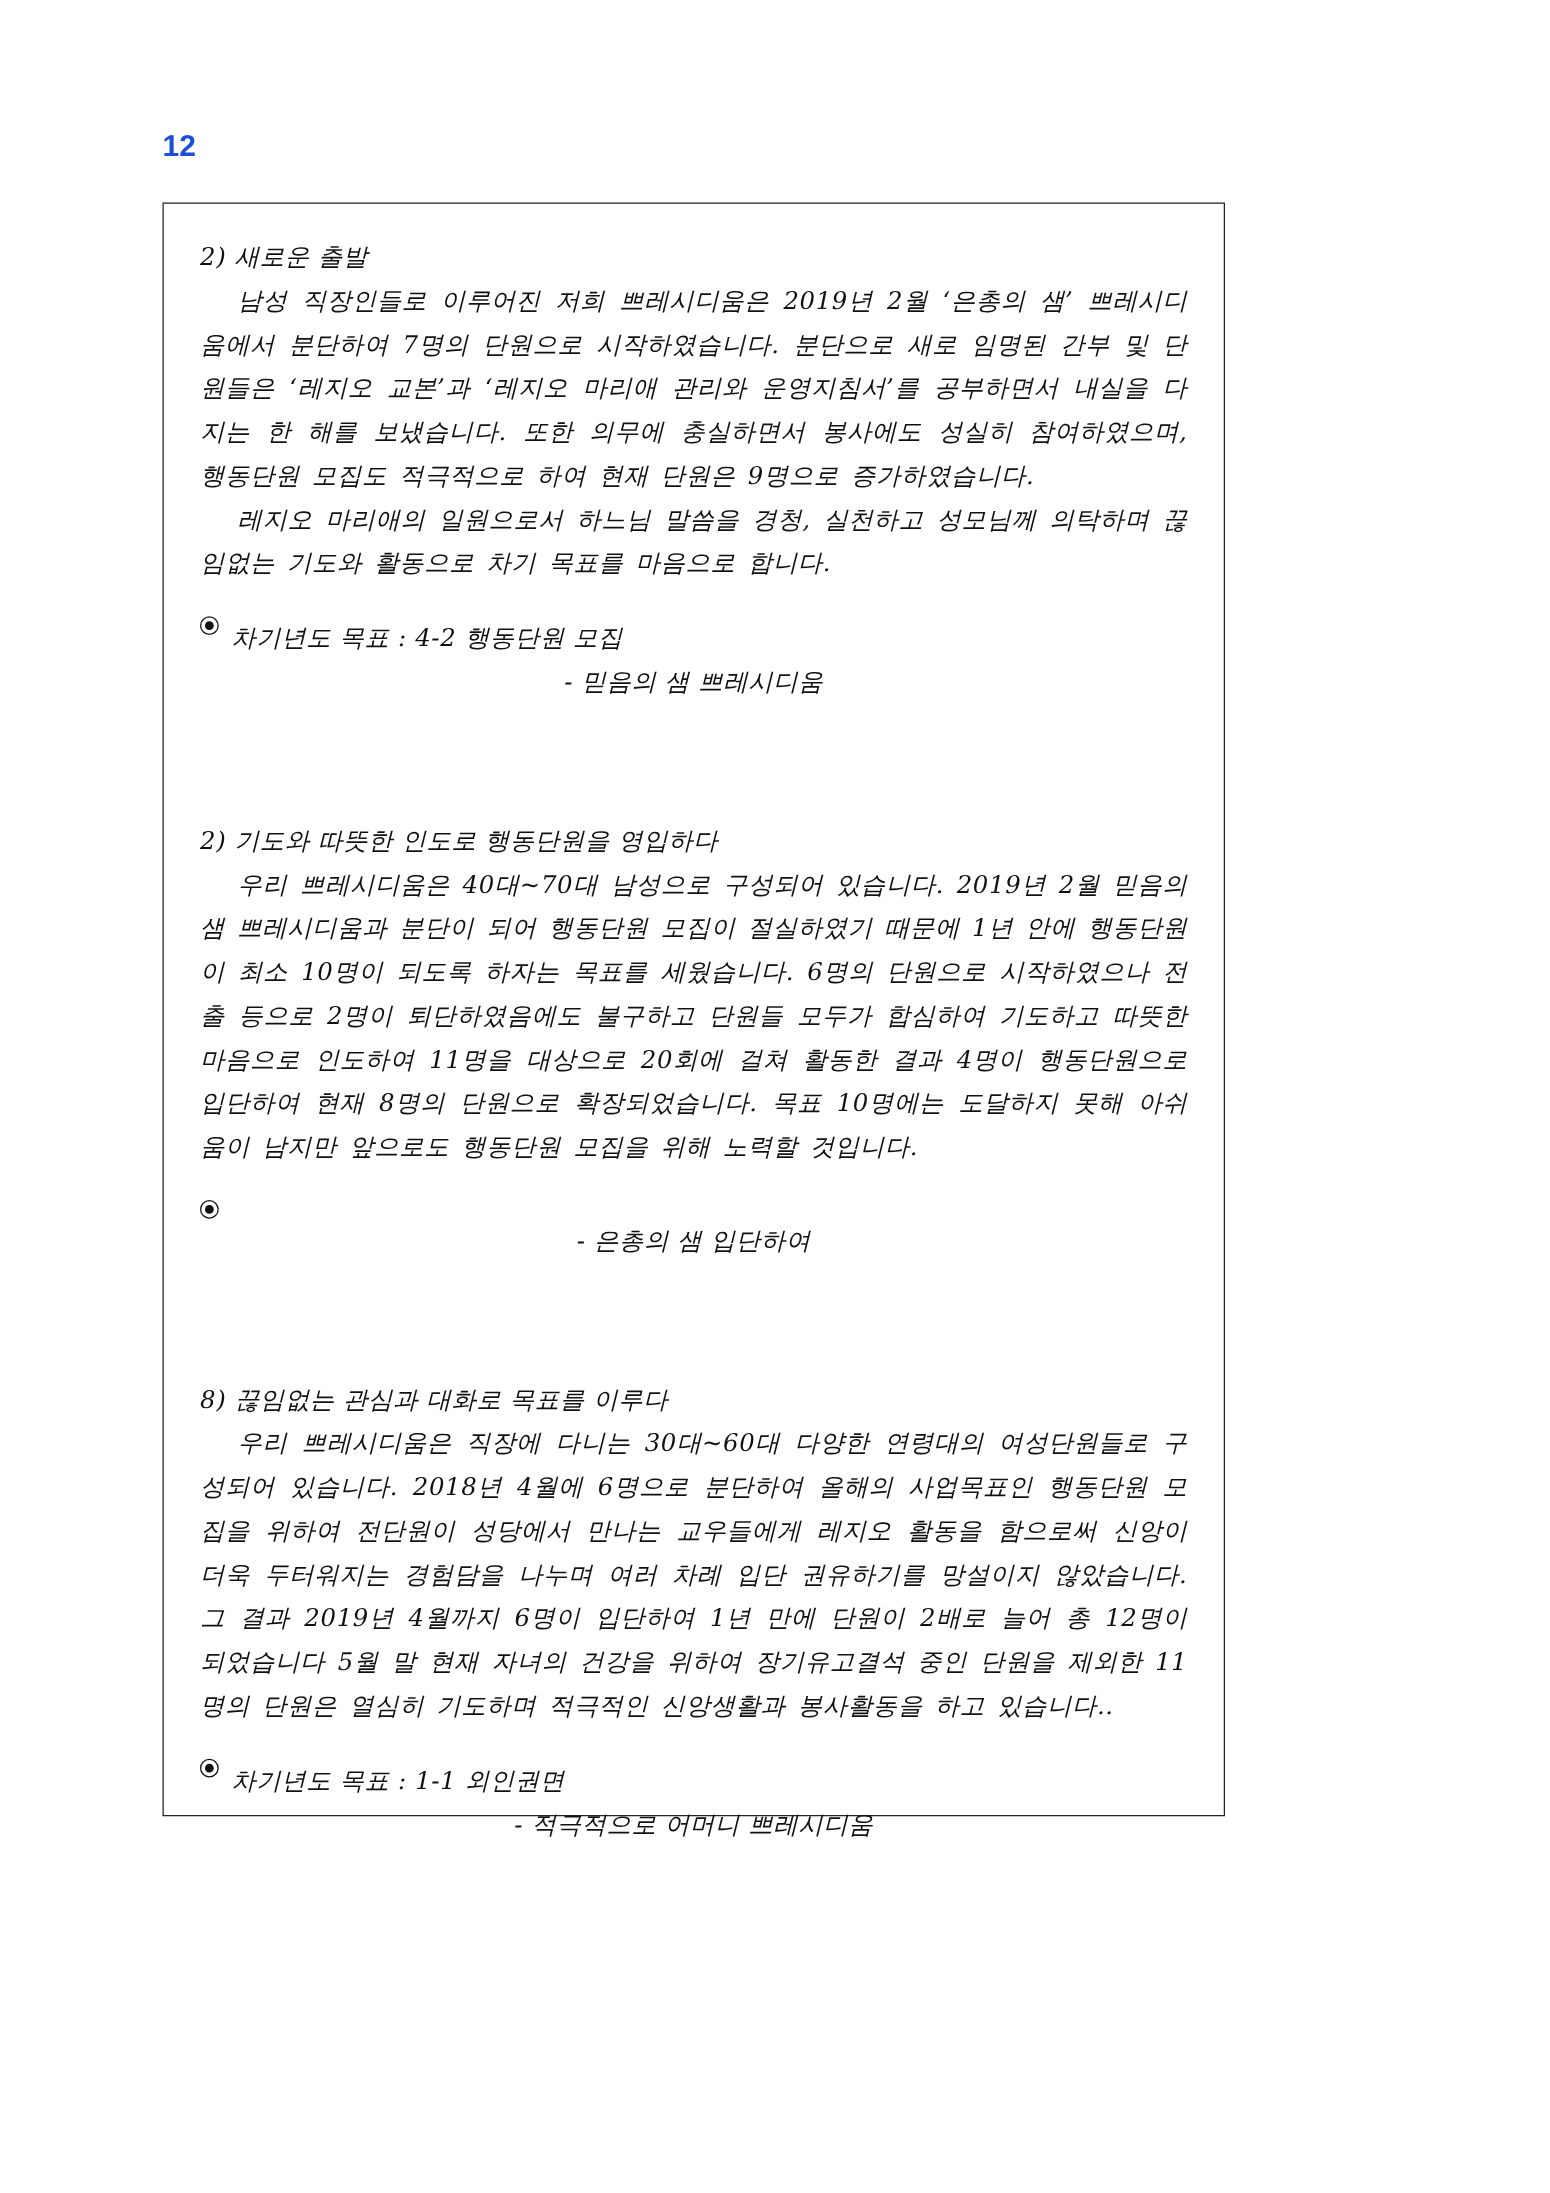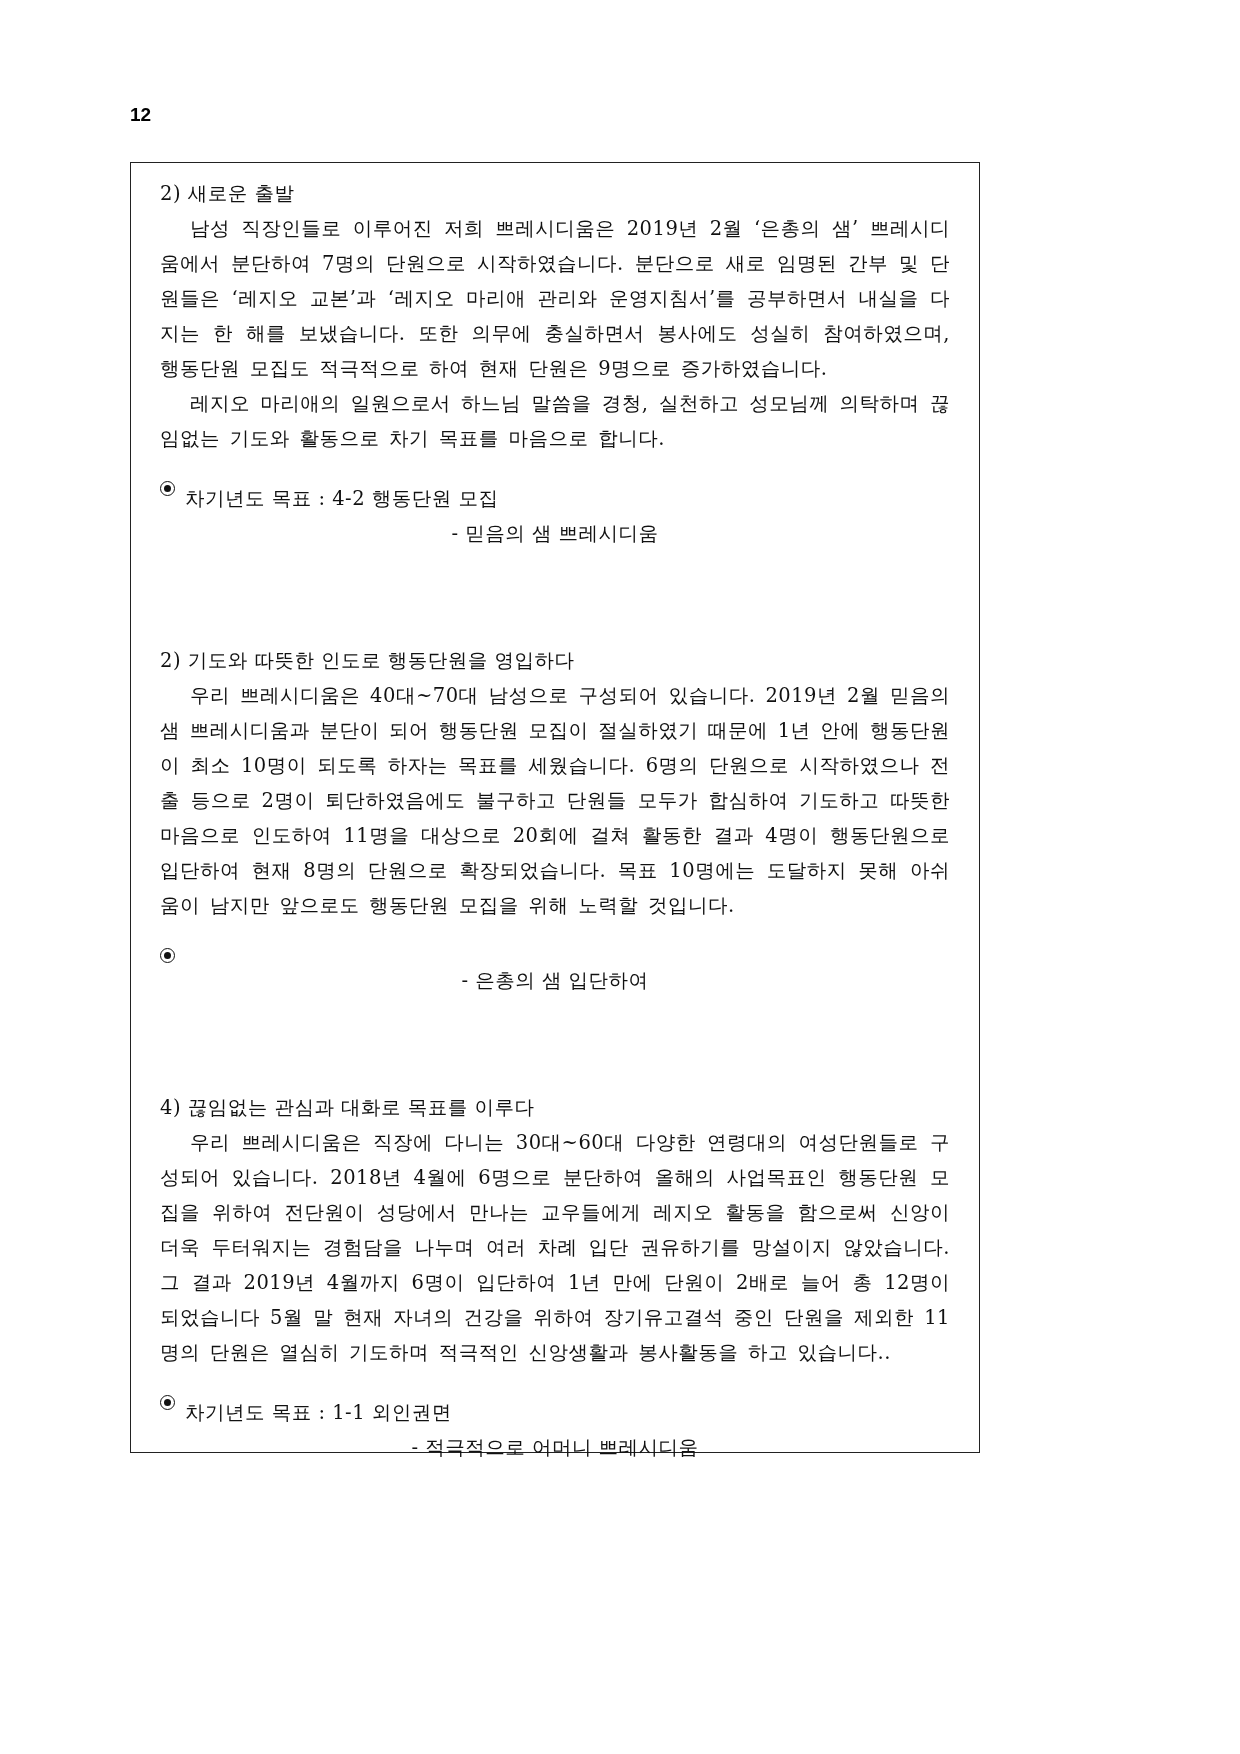--- a/index.html
+++ b/index.html
@@ -4,30 +4,30 @@
 <style>
   html, body { margin: 0; padding: 0; background: #ffffff; }
   body {
     width: 1240px; height: 1754px; position: relative; overflow: hidden;
     font-family: "DejaVu Serif", "Liberation Serif", serif;
     color: #111111;
   }
   .page-number {
     position: absolute; left: 130px; top: 104px;
     font-family: "Liberation Sans", "DejaVu Sans", sans-serif;
-    font-weight: bold; font-size: 19px; color: #000000;
+    font-weight: bold; font-size: 24px; color: #1d4ed8;
   }
   .frame {
     position: absolute; left: 130px; top: 162px;
     width: 850px; height: 1291px;
     border: 1.5px solid #222; box-sizing: border-box;
   }
   .content {
-    position: absolute; left: 160px; top: 176px; width: 790px;
-    font-size: 19.5px; line-height: 35px; letter-spacing: 0.5px;
+    position: absolute; left: 160px; top: 188px; width: 790px;
+    font-size: 19.5px; line-height: 35px; letter-spacing: 0.5px; font-style: italic;
   }
   .section-title { margin: 0; }
   .para { margin: 0; text-indent: 30px; text-align: justify; text-align-last: left; word-spacing: 3px; }
   .goal { margin: 0; display: flex; }
   .goal-bullet {
     display: inline-block; width: 15px; height: 15px; border: 1.5px solid #111;
     border-radius: 50%; position: relative; margin-right: 10px; box-sizing: border-box;
   }
   .goal-bullet::after {
     content: ""; position: absolute; left: 2.5px; top: 2.5px; width: 7px; height: 7px;
@@ -66,21 +66,21 @@
     <div class="gap-sm"></div>
     <p class="goal">
       <span class="goal-bullet"></span>
     </p>
     <p class="sign">- 은총의 샘 입단하여</p>
   </section>
 
   <div class="gap-lg"></div>
 
   <section>
-    <p class="section-title">4) 끊임없는 관심과 대화로 목표를 이루다</p>
+    <p class="section-title">8) 끊임없는 관심과 대화로 목표를 이루다</p>
     <p class="para">우리 쁘레시디움은 직장에 다니는 30대~60대 다양한 연령대의 여성단원들로 구성되어 있습니다. 2018년 4월에 6명으로 분단하여 올해의 사업목표인 행동단원 모집을 위하여 전단원이 성당에서 만나는 교우들에게 레지오 활동을 함으로써 신앙이 더욱 두터워지는 경험담을 나누며 여러 차례 입단 권유하기를 망설이지 않았습니다. 그 결과 2019년 4월까지 6명이 입단하여 1년 만에 단원이 2배로 늘어 총 12명이 되었습니다 5월 말 현재 자녀의 건강을 위하여 장기유고결석 중인 단원을 제외한 11명의 단원은 열심히 기도하며 적극적인 신앙생활과 봉사활동을 하고 있습니다..</p>
     <div class="gap-sm"></div>
     <p class="goal">
       <span class="goal-bullet"></span>
       <span>차기년도 목표 : 1-1 외인권면</span>
     </p>
     <p class="sign">- 적극적으로 어머니 쁘레시디움</p>
   </section>
 
 </div>

